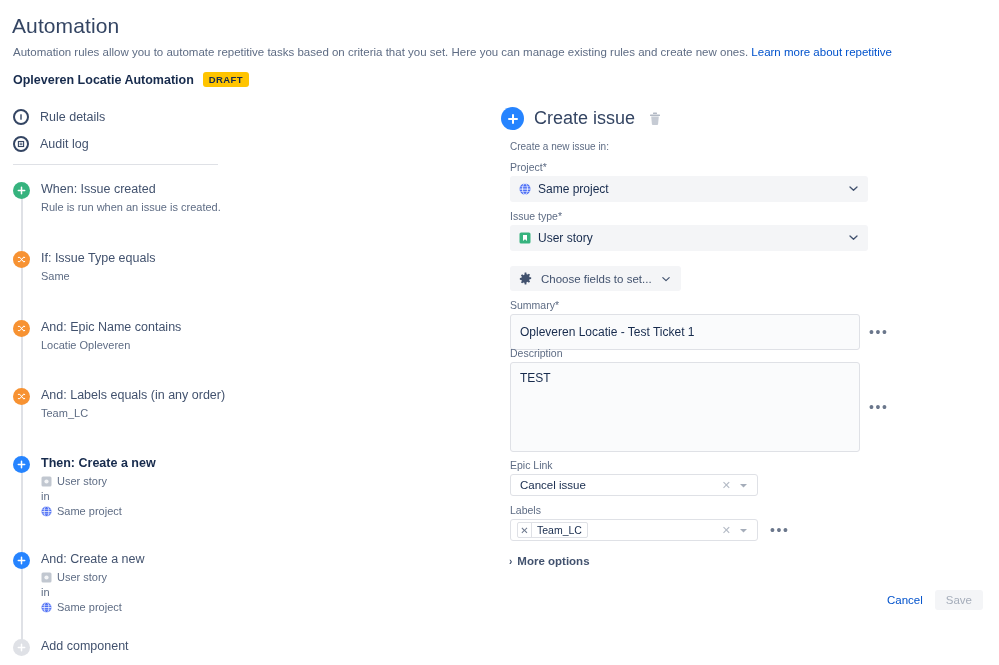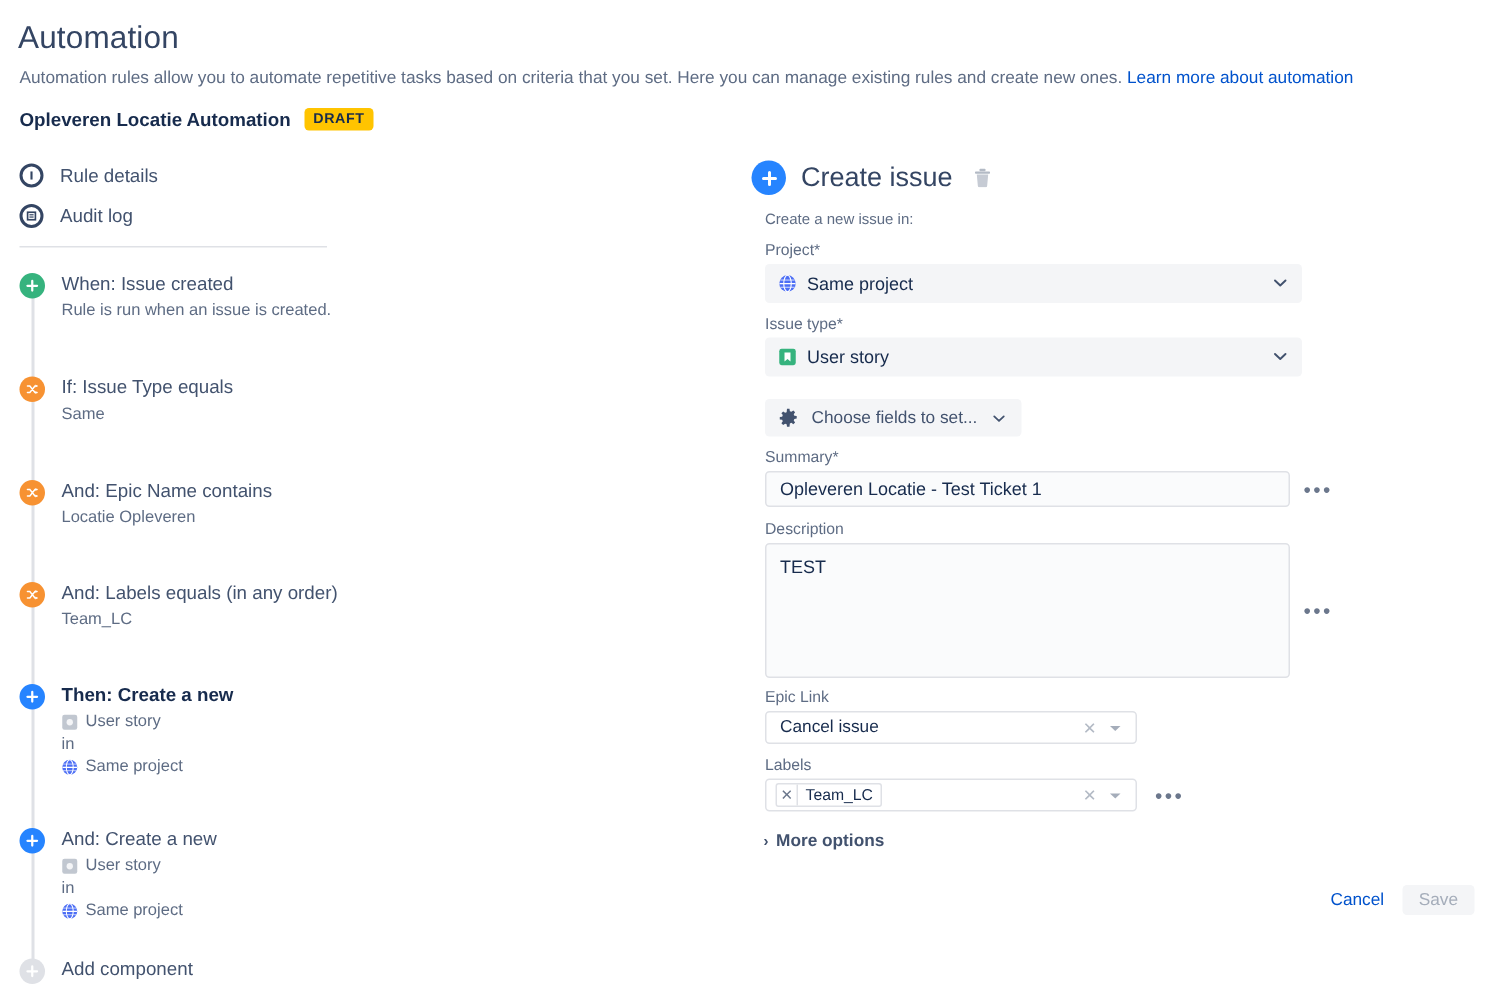--- a/index.html
+++ b/index.html
@@ -128,21 +128,21 @@
 
   .btn-fields {
     background: #f4f5f7; border-radius: 3px; height: 25px;
     display: inline-flex; align-items: center; gap: 9px;
     padding: 0 10px 0 9px; font-size: 11.5px; color: #42526e;
     cursor: pointer;
   }
 
   .txt-input {
     background: #fafbfc; border: 1px solid #dfe1e6; border-radius: 3px;
-    height: 24px; display: flex; align-items: center; padding: 0 9px;
+    height: 36px; display: flex; align-items: center; padding: 0 9px;
     font-size: 12px; color: #172b4d;
   }
   .txt-area {
     background: #fafbfc; border: 1px solid #dfe1e6; border-radius: 3px;
     padding: 8px 9px; font-size: 12px; color: #172b4d;
   }
 
   .dots {
     color: #6b778c; font-size: 14px; letter-spacing: 1.6px;
     line-height: 10px; cursor: pointer; user-select: none;
@@ -188,21 +188,21 @@
   }
 </style>
 </head>
 <body>
 
 <div class="page">
 
   <div class="page-title">Automation</div>
   <div class="page-desc">
     <span>Automation rules allow you to automate repetitive tasks based on criteria that you set. Here you can manage existing rules and create new ones.</span>
-    <a href="#">Learn more about automation</a>
+    <a href="#">Learn more about repetitive</a>
   </div>
 
   <div class="left">
 
     <div class="rule-head">
       <span class="rule-name">Opleveren Locatie Automation</span>
       <span class="badge-draft">DRAFT</span>
     </div>
 
     <div class="nav-item n0">

